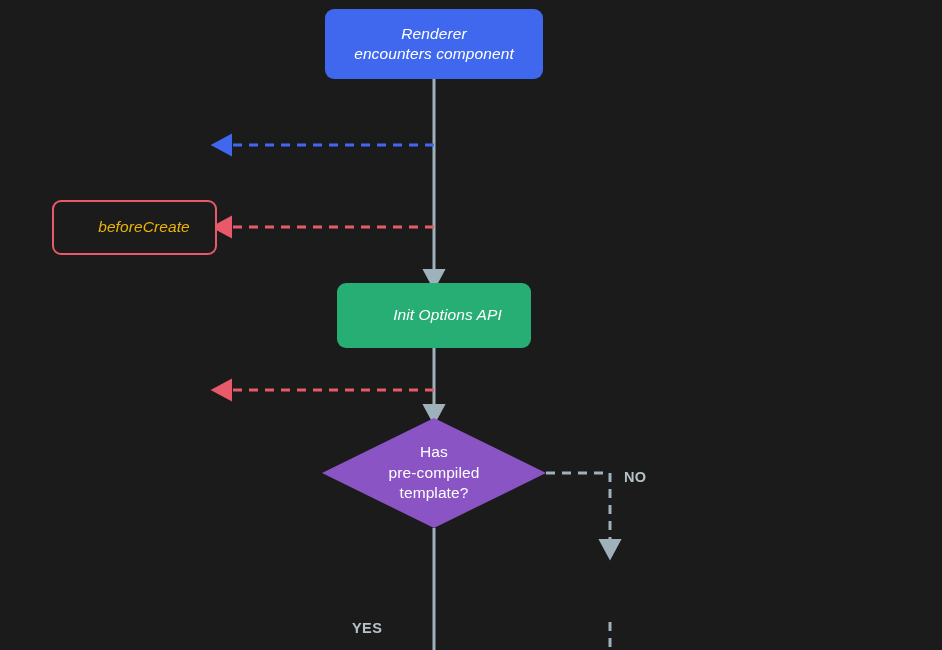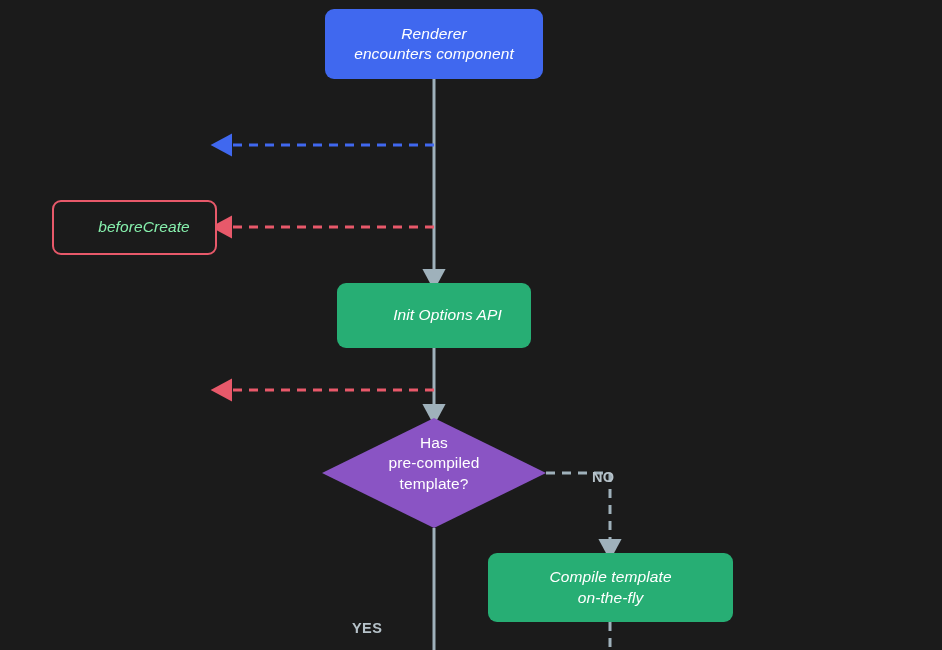--- a/index.html
+++ b/index.html
@@ -40,20 +40,21 @@
     color: #ffffff;
   }
   .node.outlined {
     background: #1b1b1b;
     border-width: 2.5px;
     border-style: solid;
   }
   .diamond-label {
     position: absolute;
     display: flex;
+    align-items: center;
     justify-content: center;
     text-align: center;
     color: #ffffff;
     font-size: 15.5px;
     line-height: 1.32;
     white-space: pre-line;
     letter-spacing: 0.1px;
     pointer-events: none;
   }
   .edge-label {
@@ -98,45 +99,41 @@
 
     <path d="M610,622 L610,650" stroke="#9fb1bb" stroke-width="3" stroke-dasharray="9 7" fill="none"></path>
   </svg>
 
   <div class="node filled" style="left:325px; top:9px; width:218px; height:70px; background:#4068ef;">
     <span>Renderer
 encounters component</span>
   </div>
 
 
-  <div class="node outlined" style="left:52px; top:200px; width:165px; height:55px; border-color:#e8596a; color:#86efac;padding-left:19px;">
+  <div class="node outlined" style="left:52px; top:200px; width:165px; height:55px; border-color:#e8596a; color:#eab308;padding-left:19px;">
     <span>beforeCreate</span>
   </div>
 
   <div class="node filled" style="left:337px; top:283px; width:194px; height:65px; background:#27ae74;padding-left:27px;">
     <span>Init Options API</span>
   </div>
 
 
   <svg class="layer" viewBox="0 0 942 650">
     <polygon points="434,418 546,473 434,528 322,473" fill="#8a54c4"></polygon>
   </svg>
 
   <div class="diamond-label" style="left:344px; top:433px; width:180px; height:80px;">
     <span>Has
 pre-compiled
 template?</span>
   </div>
 
-  <div class="node filled" style="left:488px; top:553px; width:245px; height:69px; background:#27ae74;">
-    <span>Compile template
-on-the-fly</span>
-  </div>
 
-  <div class="edge-label" style="left:592px; top:469px;text-align:right;">
+  <div class="edge-label" style="left:624px; top:469px;text-align:right;">
     <span>NO</span>
   </div>
 
   <div class="edge-label" style="left:352px; top:620px;">
     <span>YES</span>
   </div>
 
 </div>
 
 </body></html>

